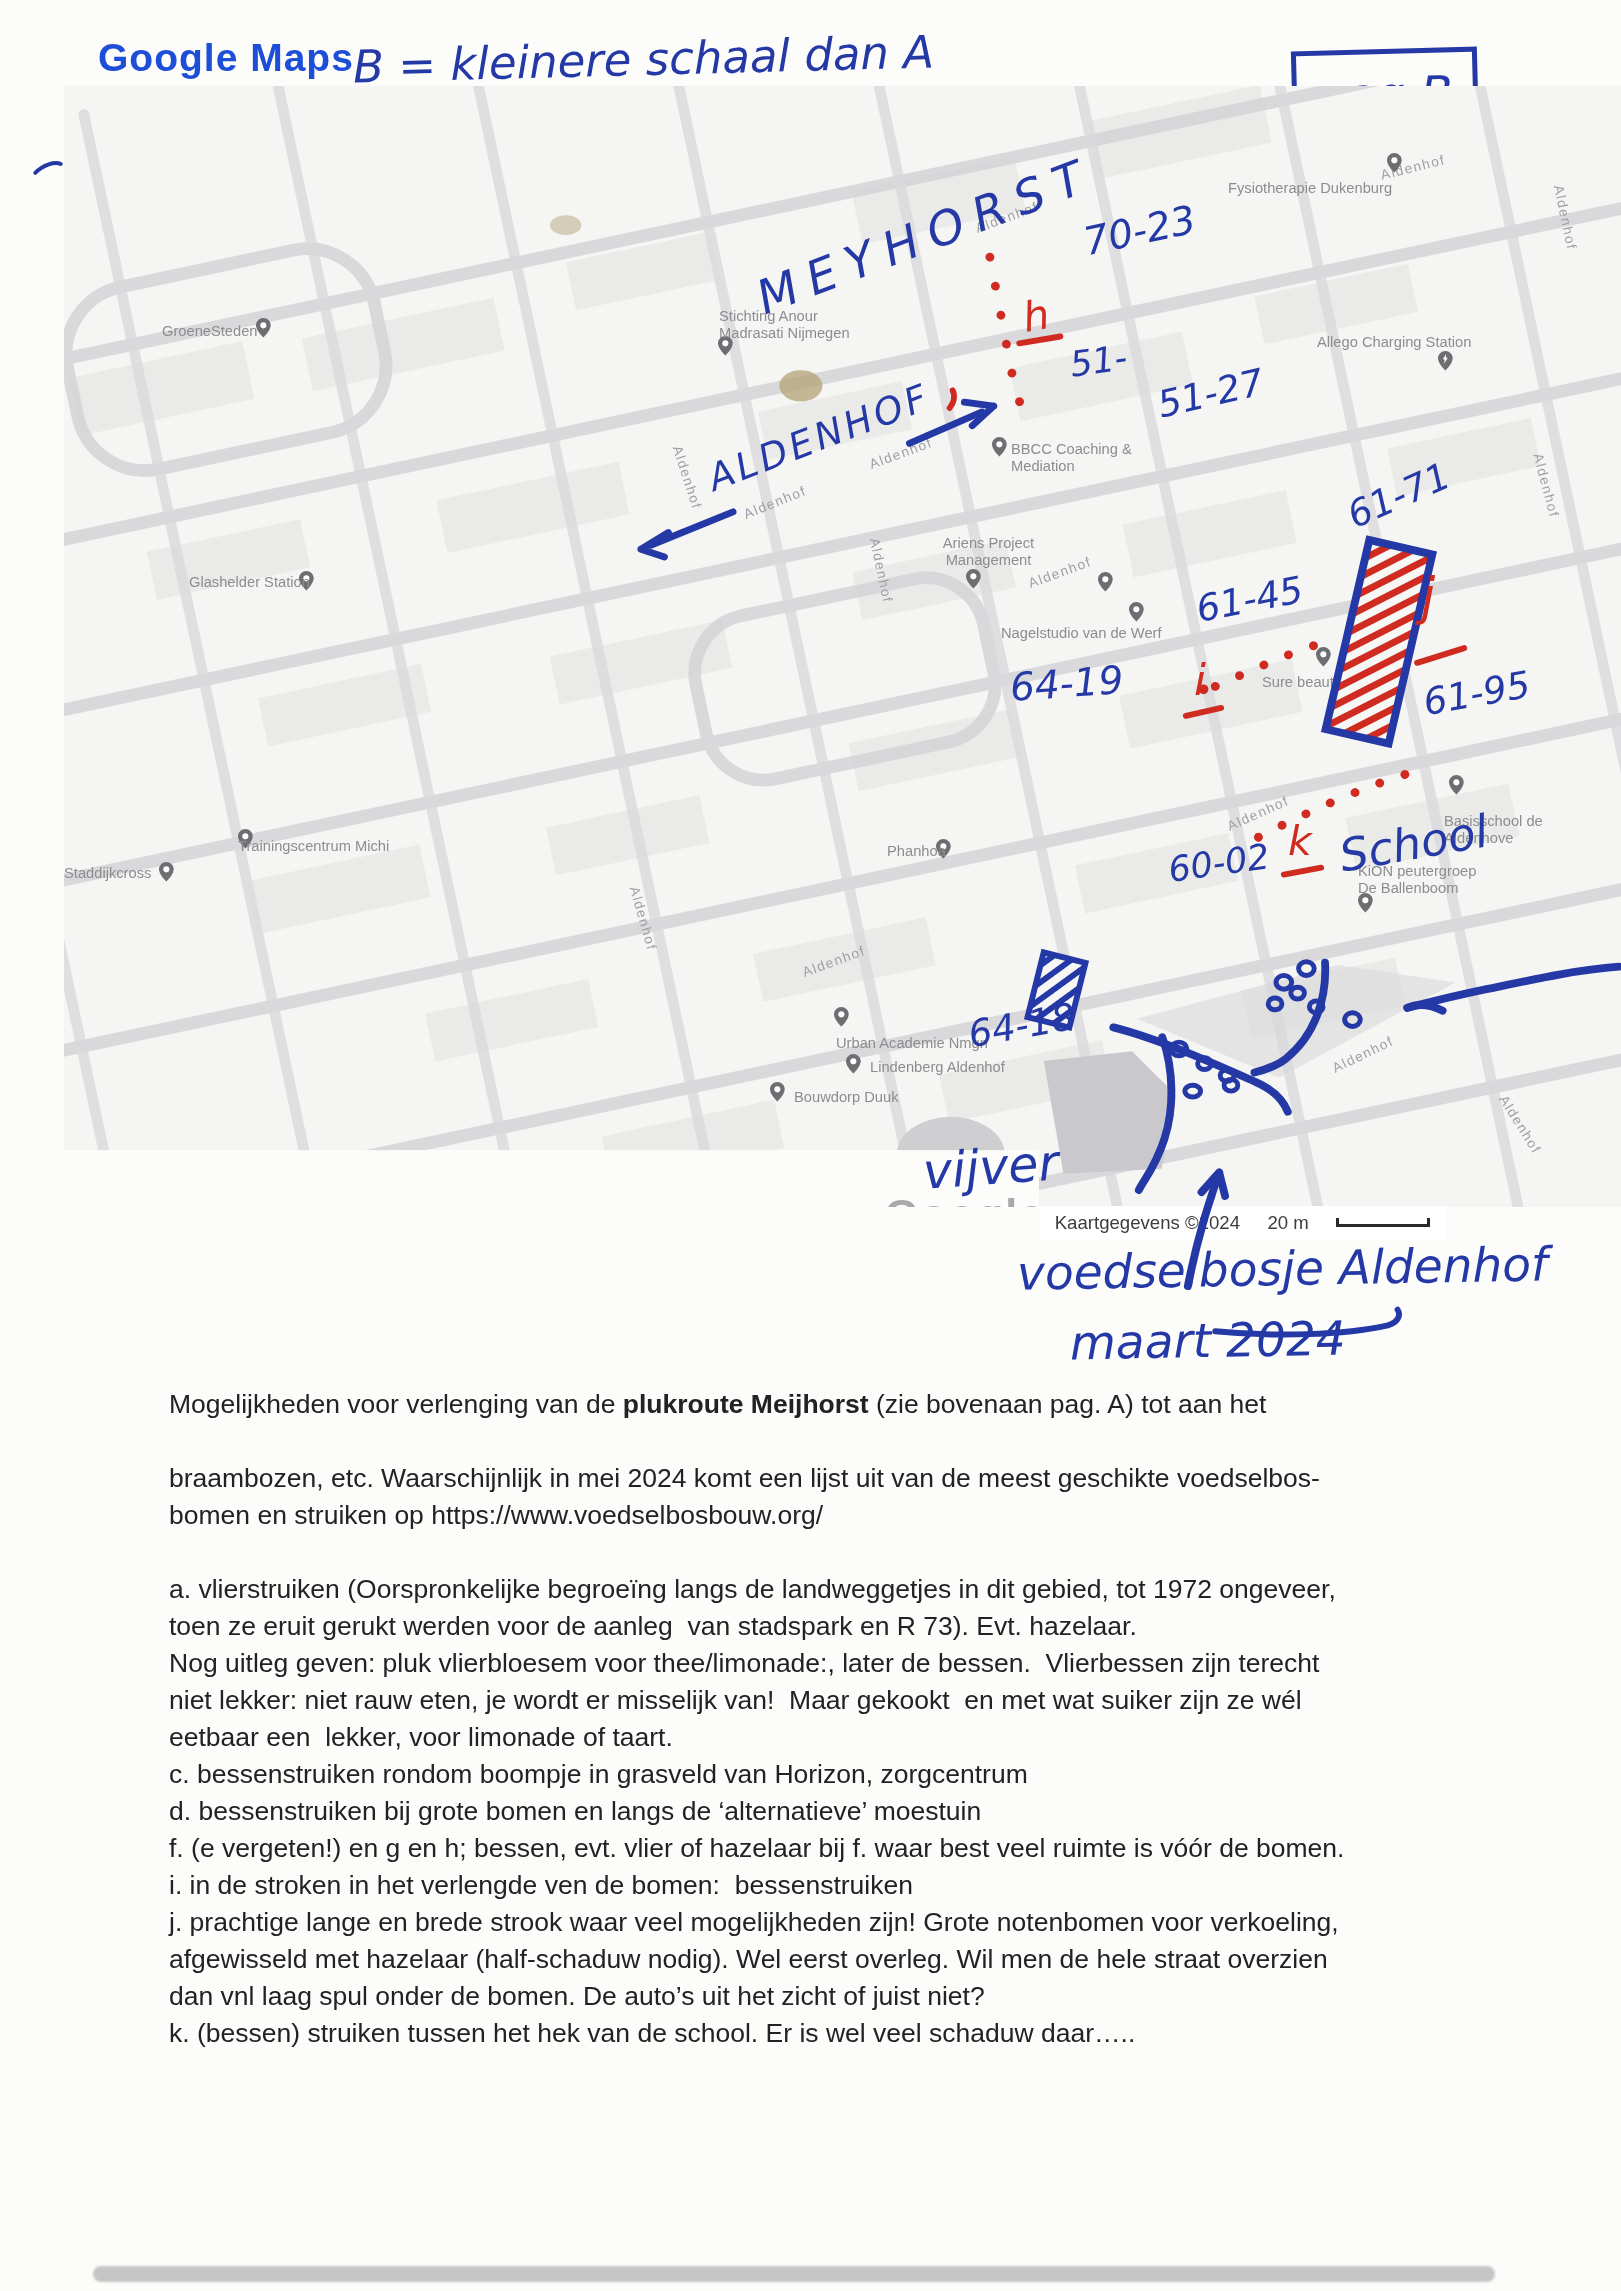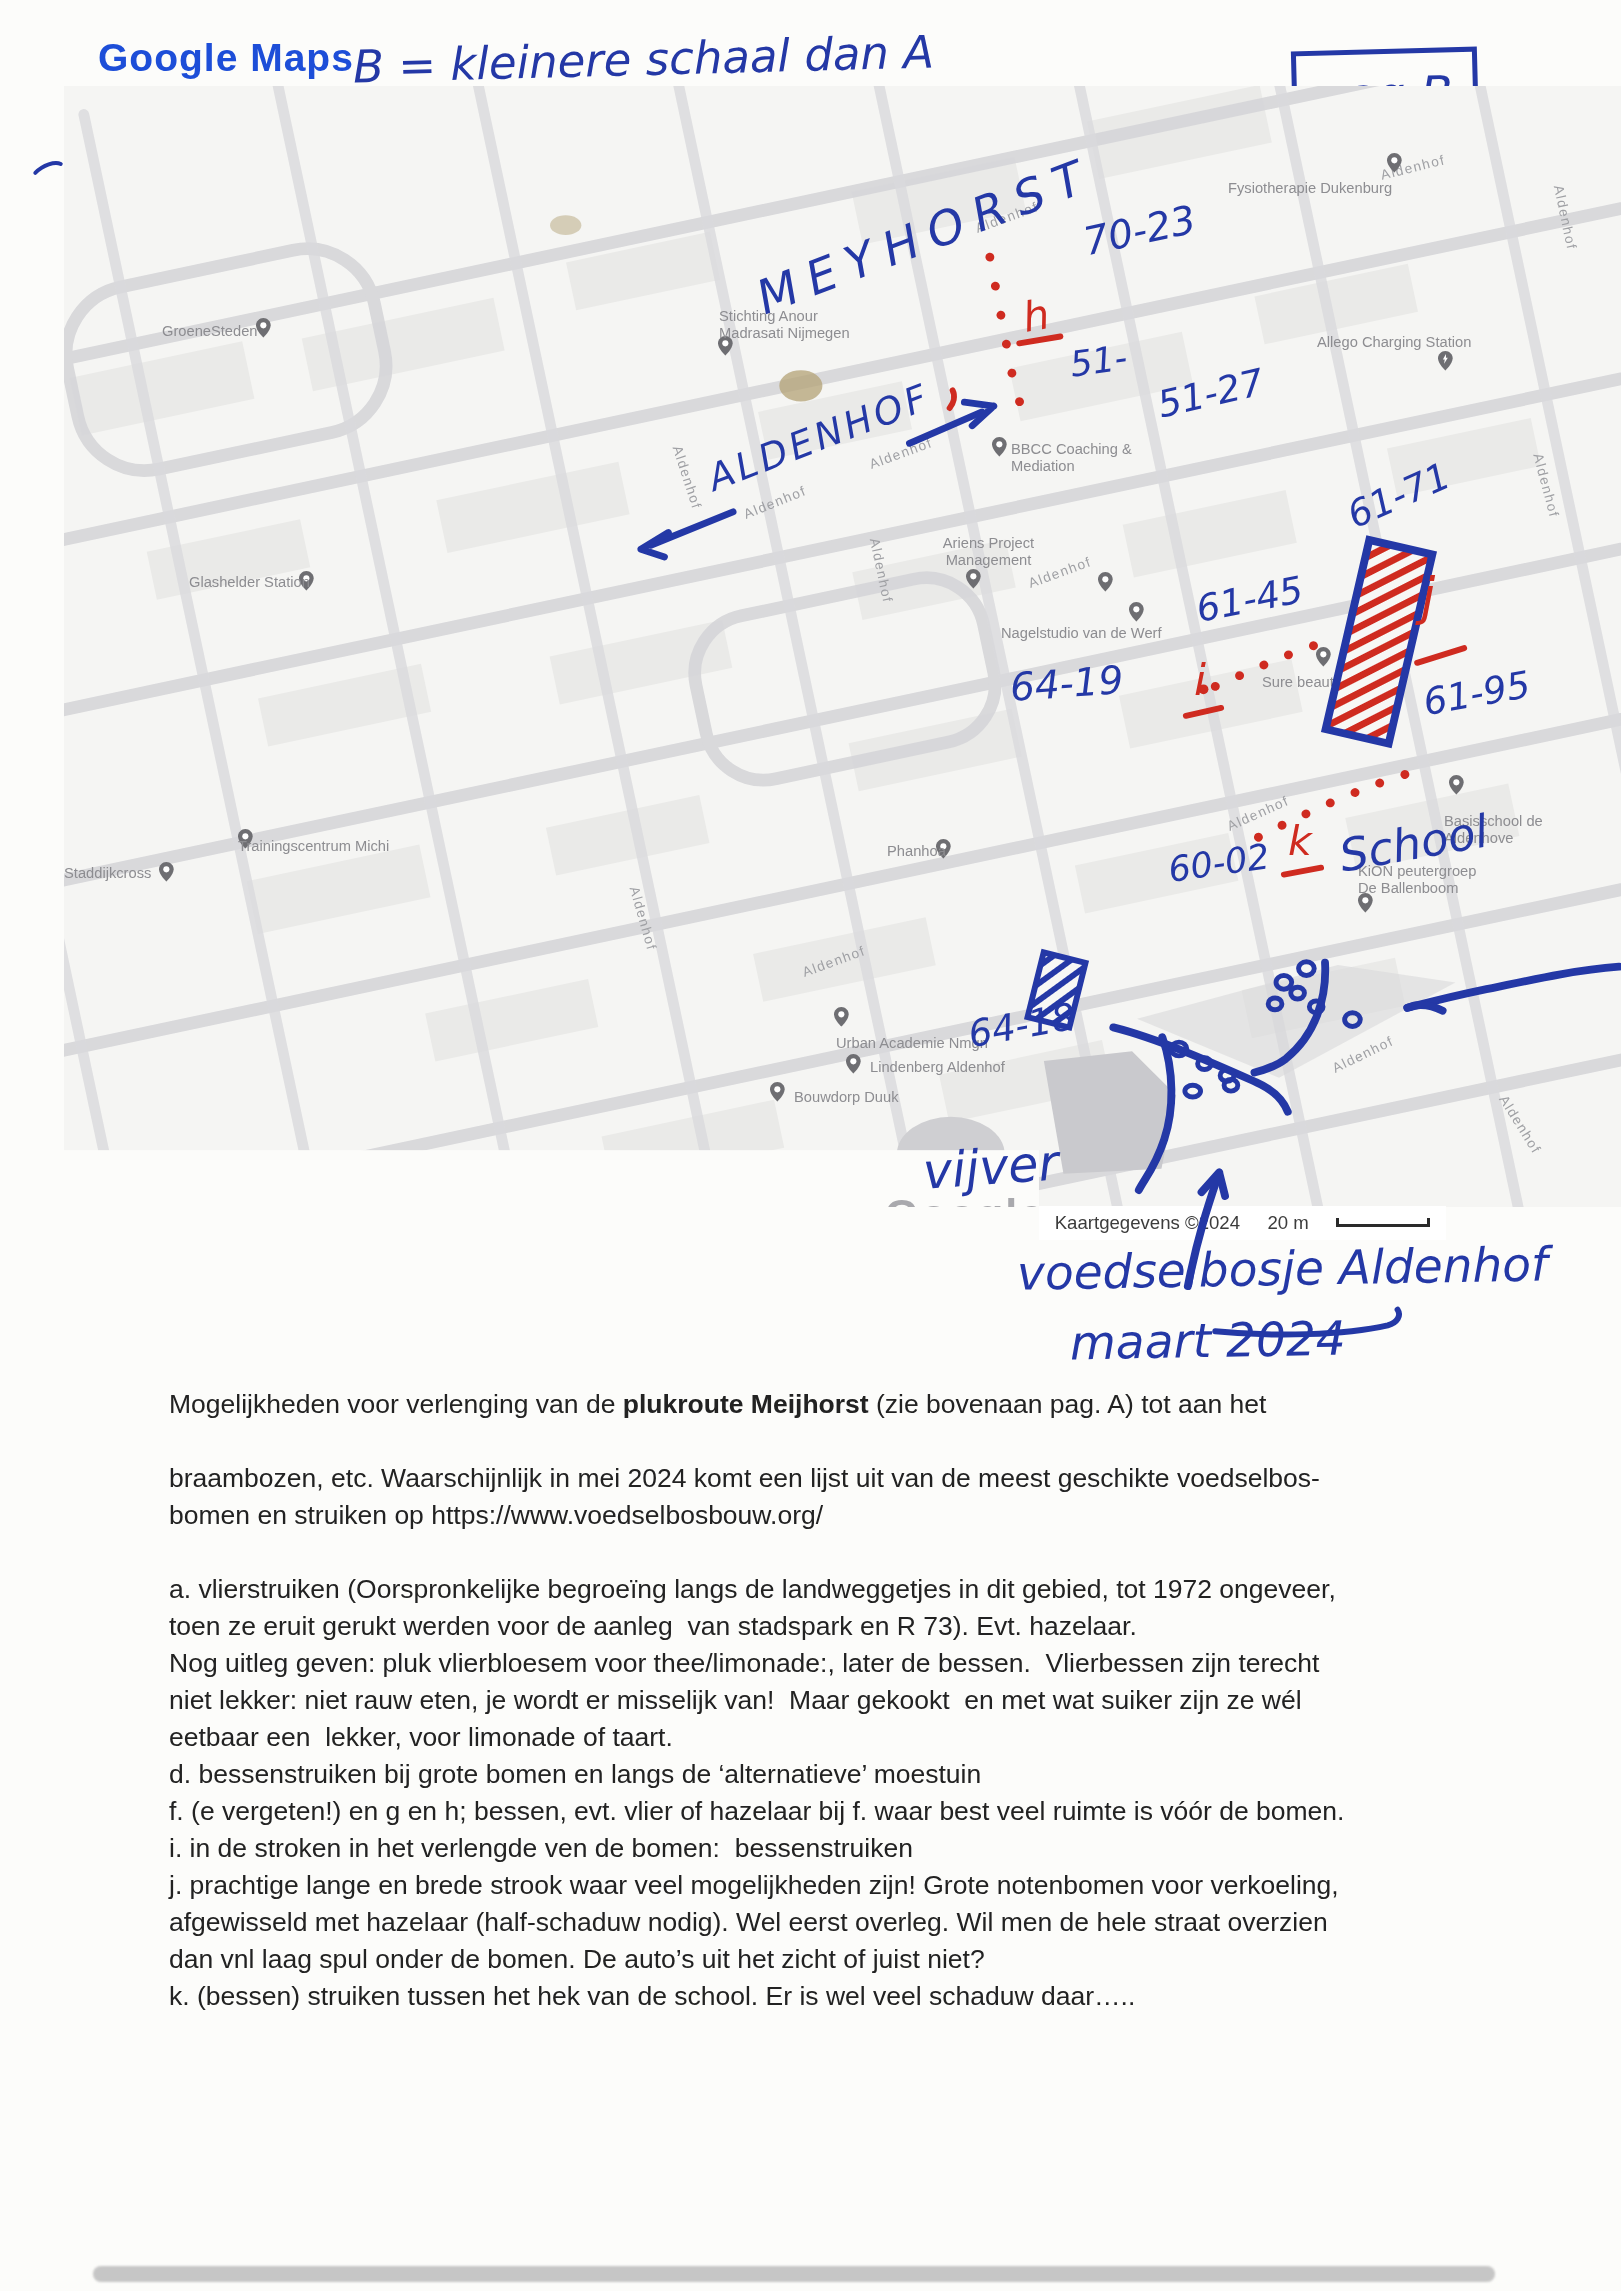--- a/index.html
+++ b/index.html
@@ -375,20 +375,21 @@
   <div class="line"><span>Mogelijkheden voor verlenging van de </span><b>plukroute Meijhorst</b><span> (zie bovenaan pag. A) tot aan het</span></div>
   <div class="gap"></div>
   <div class="line">braambozen, etc. Waarschijnlijk in mei 2024 komt een lijst uit van de meest geschikte voedselbos-</div>
   <div class="line">bomen en struiken op https://www.voedselbosbouw.org/</div>
   <div class="gap"></div>
   <div class="line">a. vlierstruiken (Oorspronkelijke begroeïng langs de landweggetjes in dit gebied, tot 1972 ongeveer,</div>
   <div class="line">toen ze eruit gerukt werden voor de aanleg  van stadspark en R 73). Evt. hazelaar.</div>
   <div class="line">Nog uitleg geven: pluk vlierbloesem voor thee/limonade:, later de bessen.  Vlierbessen zijn terecht</div>
   <div class="line">niet lekker: niet rauw eten, je wordt er misselijk van!  Maar gekookt  en met wat suiker zijn ze wél</div>
   <div class="line">eetbaar een  lekker, voor limonade of taart.</div>
+  <div class="line">c. bessenstruiken rondom boompje in grasveld van Horizon, zorgcentrum</div>
   <div class="line">d. bessenstruiken bij grote bomen en langs de ‘alternatieve’ moestuin</div>
   <div class="line">f. (e vergeten!) en g en h; bessen, evt. vlier of hazelaar bij f. waar best veel ruimte is vóór de bomen.</div>
   <div class="line">i. in de stroken in het verlengde ven de bomen:  bessenstruiken</div>
   <div class="line">j. prachtige lange en brede strook waar veel mogelijkheden zijn! Grote notenbomen voor verkoeling,</div>
   <div class="line">afgewisseld met hazelaar (half-schaduw nodig). Wel eerst overleg. Wil men de hele straat overzien</div>
   <div class="line">dan vnl laag spul onder de bomen. De auto’s uit het zicht of juist niet?</div>
   <div class="line">k. (bessen) struiken tussen het hek van de school. Er is wel veel schaduw daar…..</div>
 </div>
 
 <div class="scanedge"></div>

